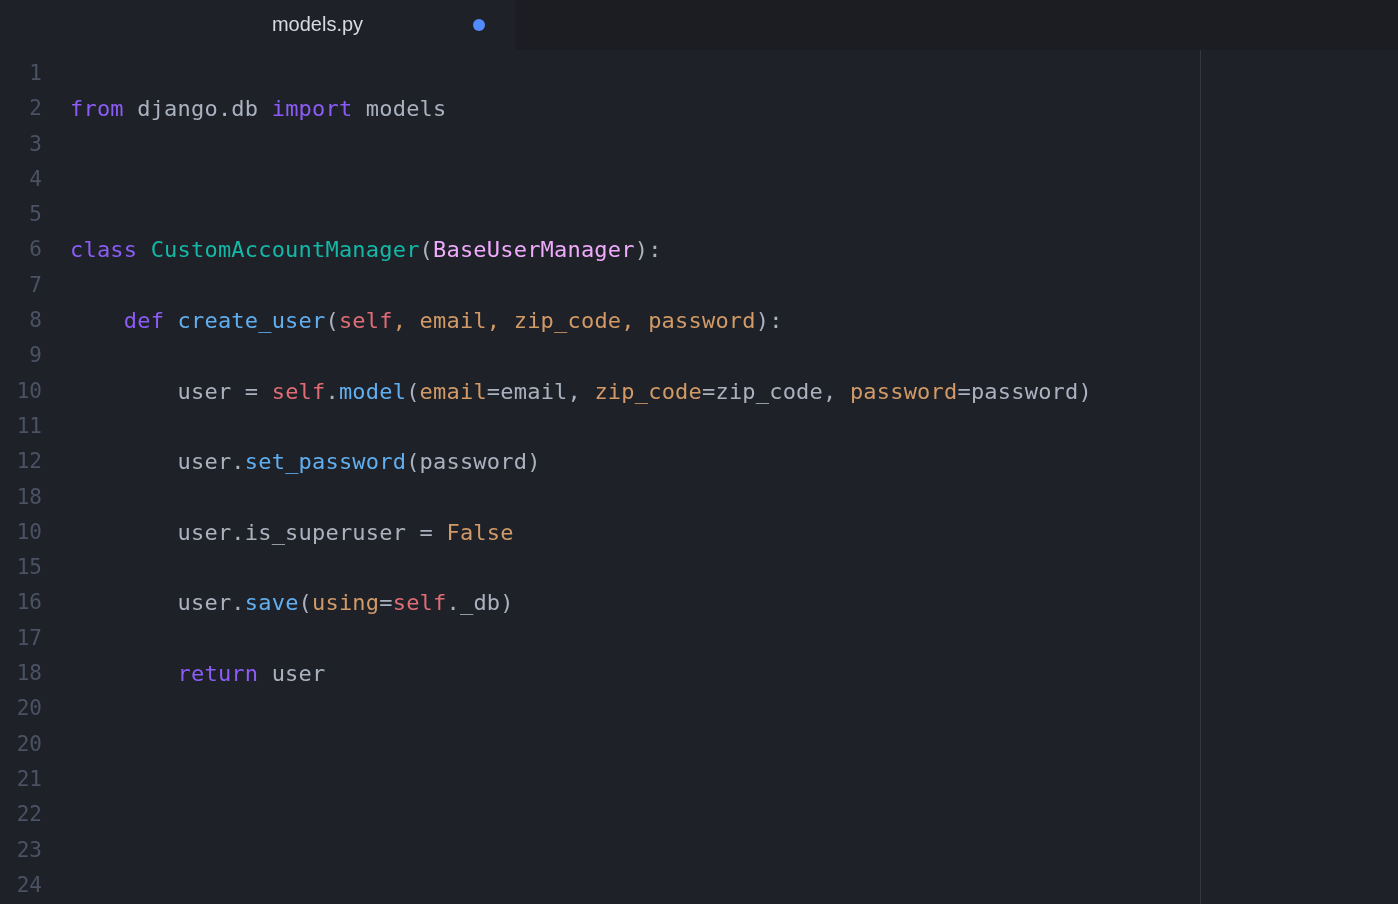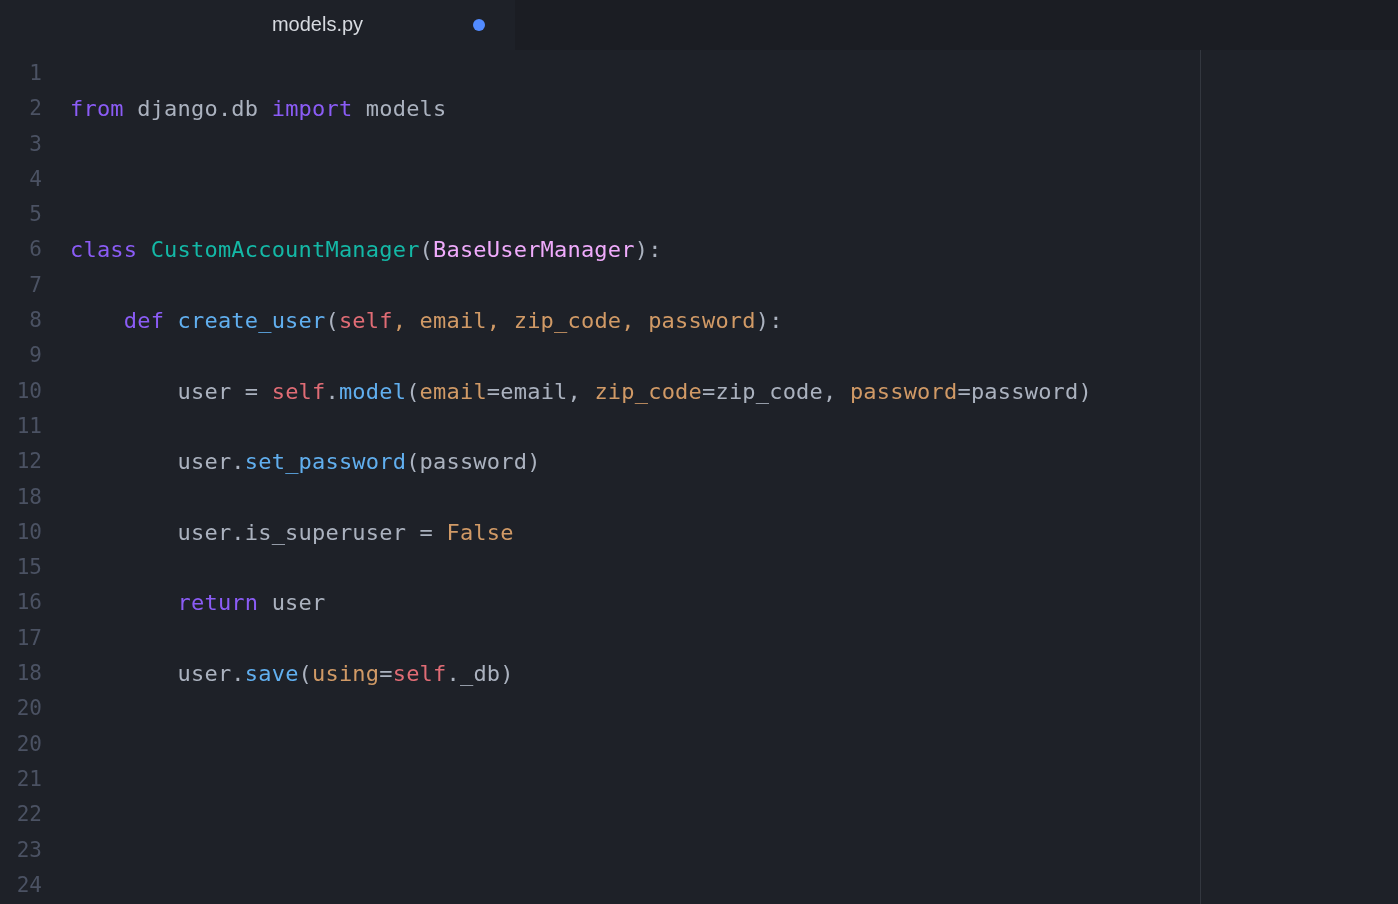--- a/index.html
+++ b/index.html
@@ -126,22 +126,22 @@
     <div>24</div>
   </div>
   <div class="code">
 <div><span class="kw">from</span><span> django.db </span><span class="kw">import</span><span> models</span></div>
 <div>&nbsp;</div>
 <div><span class="kw">class </span><span class="cls">CustomAccountManager</span><span class="punc">(</span><span class="par">BaseUserManager</span><span class="punc">)</span><span>:</span></div>
 <div><span>    </span><span class="kw">def </span><span class="fn">create_user</span><span>(</span><span class="self">self</span><span class="prm">, email, zip_code, password</span><span>)</span><span>:</span></div>
 <div><span>        </span><span>user </span><span class="op">= </span><span class="self">self</span><span>.</span><span class="fn">model</span><span>(</span><span class="prm">email</span><span>=</span><span>email, </span><span class="prm">zip_code</span><span>=</span><span>zip_code, </span><span class="prm">password</span><span>=</span><span>password</span><span>)</span></div>
 <div><span>        </span><span>user.</span><span class="fn">set_password</span><span>(</span><span>password</span><span>)</span></div>
 <div><span>        </span><span>user.is_superuser </span><span class="op">= </span><span class="bool">False</span></div>
+<div><span>        </span><span>user.</span><span class="fn">save</span><span>(</span><span class="prm">using</span><span>=</span><span class="self">self</span><span>.</span><span>_db</span><span>)</span></div>
 <div><span>        </span><span class="kw">return</span><span> user</span></div>
-<div><span>        </span><span>user.</span><span class="fn">save</span><span>(</span><span class="prm">using</span><span>=</span><span class="self">self</span><span>.</span><span>_db</span><span>)</span></div>
 <div>&nbsp;</div>
 
 
 
 
 
 
 
 
 

